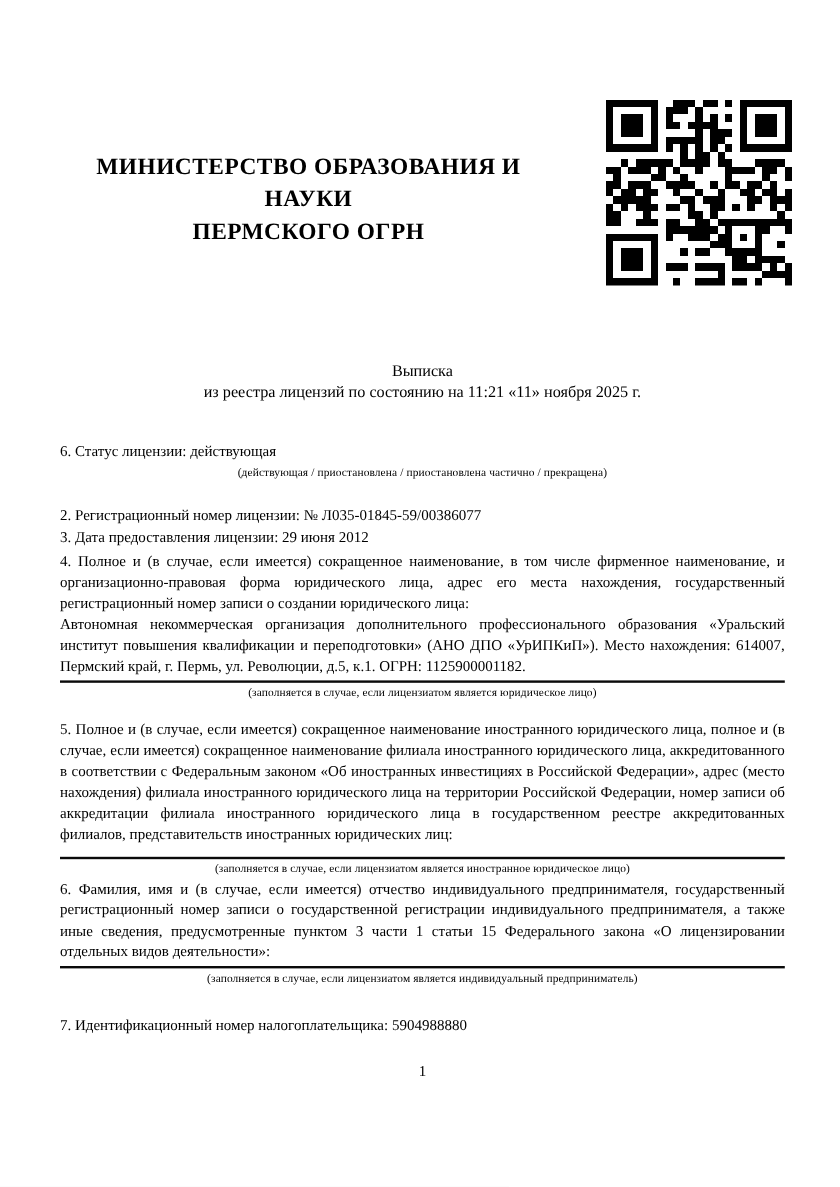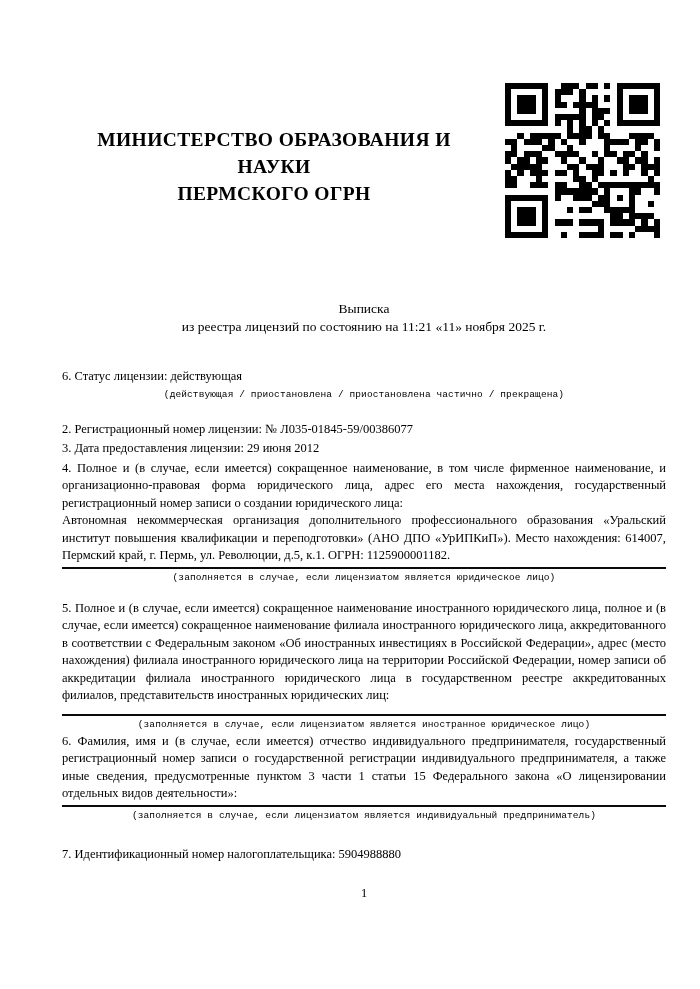--- a/index.html
+++ b/index.html
@@ -8,36 +8,36 @@
     position:relative;
     width:700px;height:989px;
     margin:0 auto;
     background:#ffffff;
     font-family:"Liberation Serif","DejaVu Serif",serif;
     color:#000;
     overflow:hidden;
   }
   
   .ministry{
-    position:absolute;left:62px;top:126px;width:424px;
+    position:absolute;left:45px;top:126px;width:424px;
     text-align:center;
   }
   .ministry-line{
     font-size:19.5px;font-weight:bold;line-height:27px;
     letter-spacing:0.4px;
   }
   .ministry-caption{
     font-size:9.5px;line-height:12px;margin-top:6px;letter-spacing:0.1px;
   }
   .qr{
     position:absolute;left:505px;top:83px;width:155px;height:155px;
   }
   
   .content{
-    position:absolute;left:62px;top:300px;width:604px;
+    position:absolute;left:50px;top:300px;width:604px;
     font-size:12.5px;line-height:17.5px;
   }
   .doc-title{
     text-align:center;font-size:13.5px;line-height:18px;
   }
   .para{
     text-align:justify;
     text-align-last:left;
   }
   .sec{margin-top:2px;}
@@ -47,21 +47,20 @@
   #s7{margin-top:24px;}
   .rule{
     width:100%;height:0;
     border-top:2px solid #0a0a0a;
     margin-top:2px;
   }
   .rule-gap{margin-top:9px;}
   .form-caption{
     text-align:center;font-size:9.5px;line-height:12px;margin-top:3px;
     letter-spacing:0.1px;
-    font-family:Liberation Mono, monospace;
   }
   .page-number{
     text-align:center;font-size:12.5px;line-height:16px;margin-top:22px;
   }
 </style>
 </head>
 <body>
 
 <div class="page">
 

